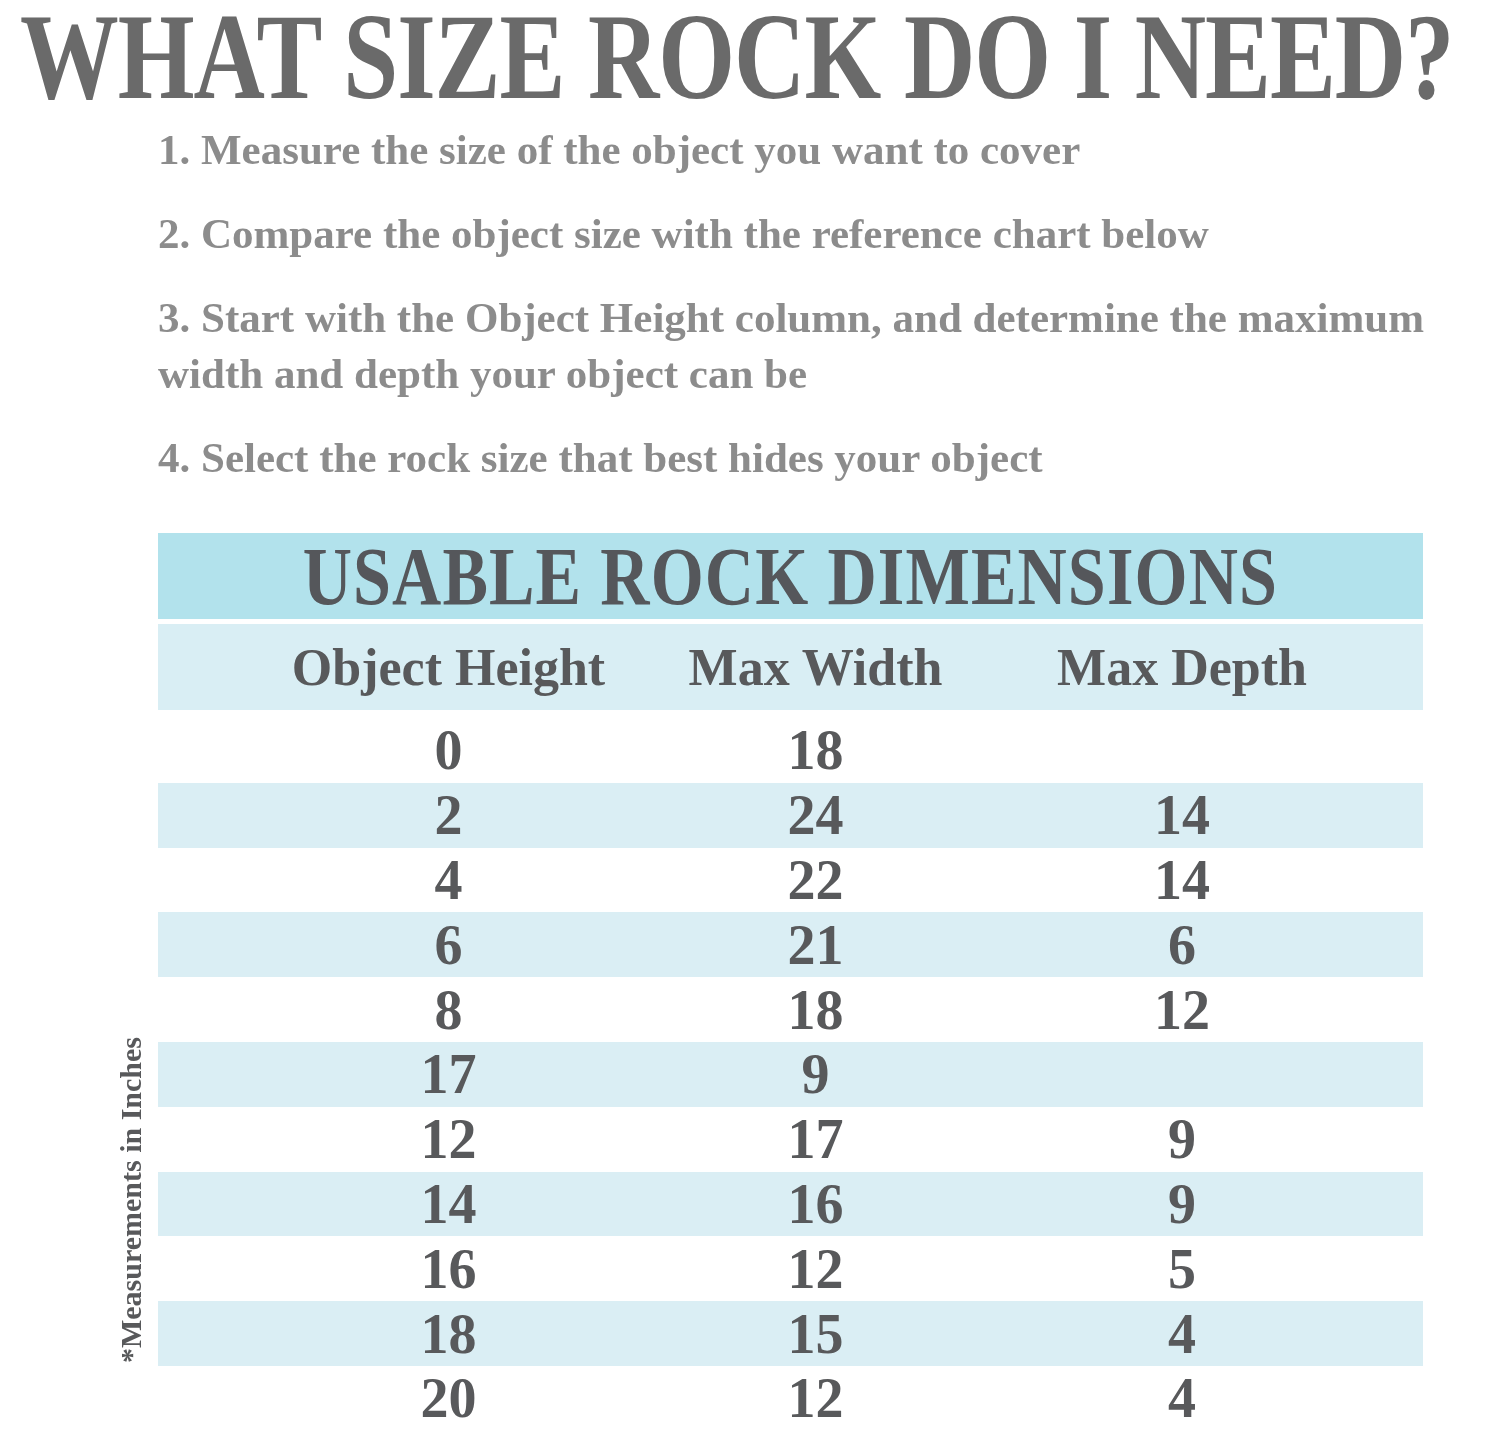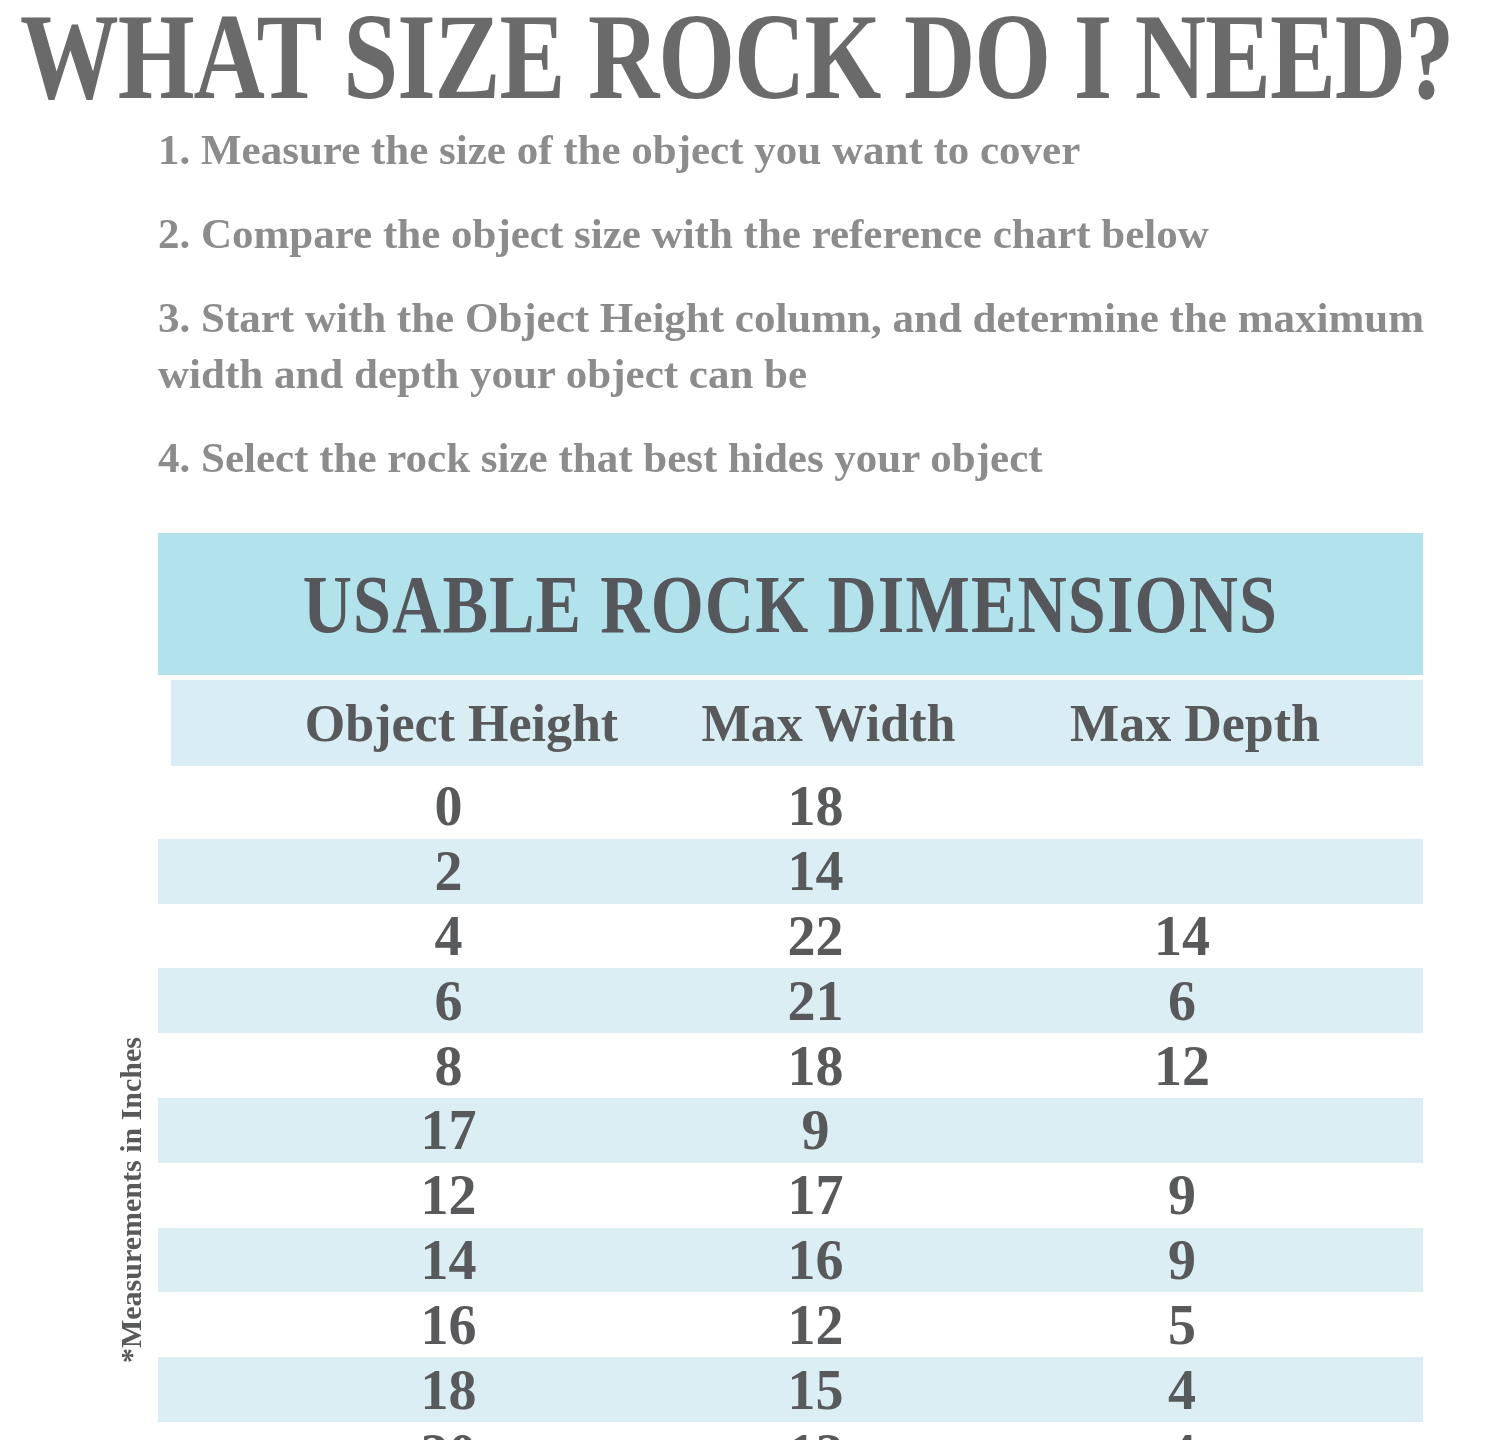--- a/index.html
+++ b/index.html
@@ -46,21 +46,21 @@
 
   
   .rock-table{
     position:absolute;
     left:158px;
     top:533px;
     width:1265px;
     height:926px;
   }
   .table-title-band{
-    height:142px;
+    height:86px;
     background:#b2e2ec;
     display:flex;
     align-items:center;
     justify-content:center;
   }
   .table-title-band .band-text{
     font-size:62px;
     font-weight:bold;
     color:#55575b;
     letter-spacing:1px;
@@ -75,21 +75,20 @@
     grid-template-columns:367px 367px 366px;
     padding-left:107px;
     align-items:center;
   }
   .header-row{
     height:86px;
     background:#d9eef4;
     font-size:52px;
     font-weight:bold;
     color:#58595b;
-    margin-left:13px;
   }
   .data-row{
     height:64.8px;
     background:#ffffff;
     font-size:56px;
     font-weight:bold;
     color:#58595b;
   }
   .data-row.alt{ background:#daeef4; }
   .cell{ text-align:center; }
@@ -140,20 +139,21 @@
 
     <div class="gap-2"></div>
 
     <div id="table-rows">
         <div class="t-row data-row">
           <span class="cell">0</span>
           <span class="cell">18</span>
         </div>
         <div class="t-row data-row alt">
           <span class="cell">2</span>
+          <span class="cell">24</span>
           <span class="cell">14</span>
         </div>
         <div class="t-row data-row">
           <span class="cell">4</span>
           <span class="cell">22</span>
           <span class="cell">14</span>
         </div>
         <div class="t-row data-row alt">
           <span class="cell">6</span>
           <span class="cell">21</span>

